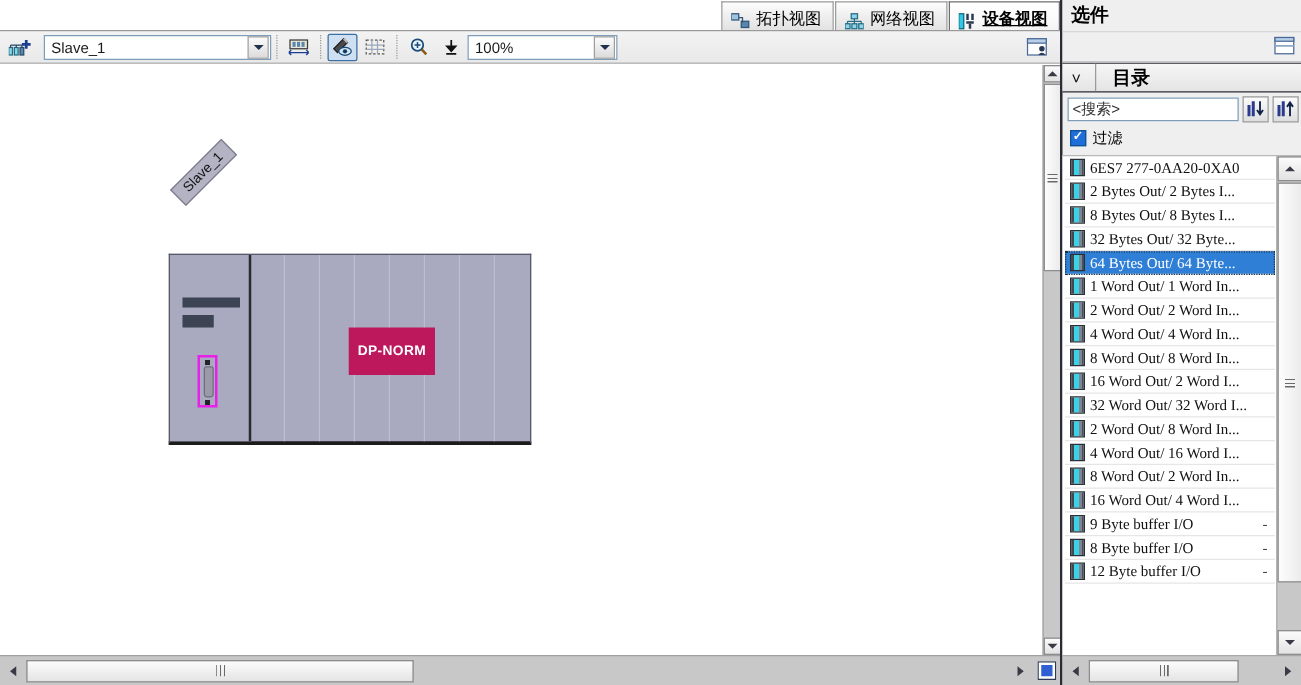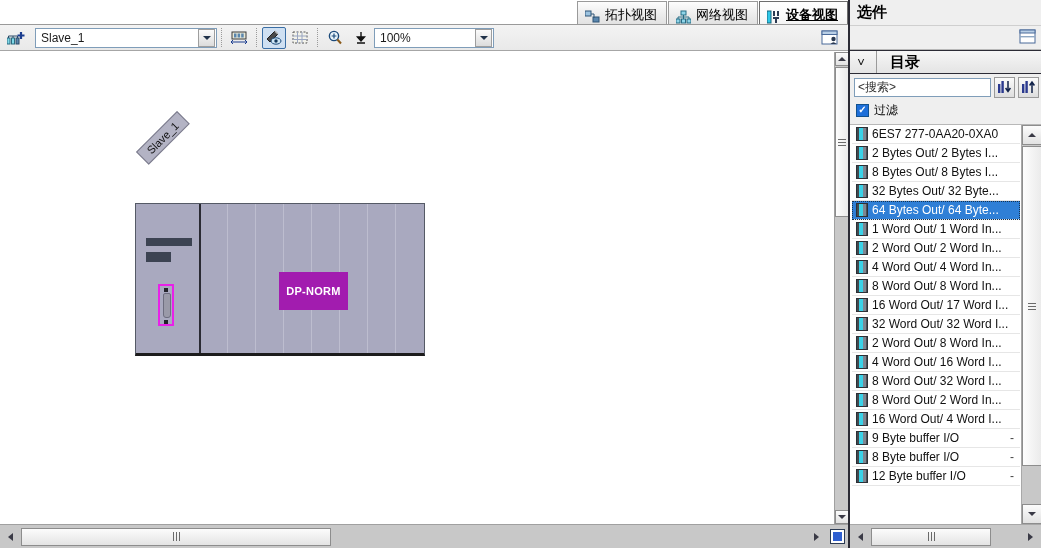--- a/index.html
+++ b/index.html
@@ -99,22 +99,22 @@
     border: 2px solid #e821e8; background: #a9a9bf;
   }
   .port-body {
     position: absolute; left: 3px; top: 7px; width: 8px; height: 25px;
     background: #9a9aa8; border: 1px solid #6e6e80; border-radius: 2px 2px 3px 3px;
   }
   .port-screw { position: absolute; left: 4px; width: 4px; height: 4px; background: #23232b; }
   .port-screw.s1 { top: 2px; }
   .port-screw.s2 { top: 34px; }
   .dpnorm {
-    position: absolute; left: 143px; top: 68px; width: 69px; height: 38px;
-    background: #a21caf;
+    position: absolute; left: 143px; top: 58px; width: 69px; height: 38px;
+    background: #be185d;
     display: flex; align-items: center; justify-content: center;
     color: #ffffff; font-size: 11px; font-weight: bold; letter-spacing: .3px;
   }
   .rack-label {
     position: absolute; left: 136px; top: 100px;
     transform: rotate(-45deg); transform-origin: 0 0;
     background: #b3b3c4; border: 1px solid #7b7b8c;
     padding: 2px 8px; font-size: 11px; color: #111;
     white-space: nowrap;
   }
@@ -210,20 +210,21 @@
   }
   .cat-list {
     position: absolute; left: 2px; top: 0; right: 21px; bottom: 0;
     overflow: hidden;
   }
   .cat-item {
     height: 19px; display: flex; align-items: center; gap: 4px;
     padding-left: 4px; font-size: 12px; color: #111;
     border-bottom: 1px solid #e6e6e6;
     white-space: nowrap;
+    font-family: Liberation Serif, serif;
   }
   .cat-item.selected {
     background: #2f7fd6; color: #ffffff; outline: 1px dotted #17324d; outline-offset: -1px;
   }
   .modico {
     width: 12px; height: 14px; flex: 0 0 12px;
     background: linear-gradient(to right,#44494f 0 2px,#3ad2e8 2px 6px,#7e8691 6px 9px,#4a5058 9px 12px);
     border: 1px solid #2b3036;
   }
   .cat-text { overflow: hidden; text-overflow: ellipsis; flex: 1; }
@@ -528,41 +529,36 @@
             <span class="cat-text">4 Word Out/ 4 Word In...</span>
             <span class="cat-dash"></span>
           </div>
           <div class="cat-item">
             <span class="modico"></span>
             <span class="cat-text">8 Word Out/ 8 Word In...</span>
             <span class="cat-dash"></span>
           </div>
           <div class="cat-item">
             <span class="modico"></span>
-            <span class="cat-text">16 Word Out/ 17 Word I...</span>
+            <span class="cat-text">16 Word Out/ 2 Word I...</span>
             <span class="cat-dash"></span>
           </div>
           <div class="cat-item">
             <span class="modico"></span>
             <span class="cat-text">32 Word Out/ 32 Word I...</span>
             <span class="cat-dash"></span>
           </div>
           <div class="cat-item">
             <span class="modico"></span>
             <span class="cat-text">2 Word Out/ 8 Word In...</span>
             <span class="cat-dash"></span>
           </div>
           <div class="cat-item">
             <span class="modico"></span>
             <span class="cat-text">4 Word Out/ 16 Word I...</span>
-            <span class="cat-dash"></span>
-          </div>
-          <div class="cat-item">
-            <span class="modico"></span>
-            <span class="cat-text">8 Word Out/ 32 Word I...</span>
             <span class="cat-dash"></span>
           </div>
           <div class="cat-item">
             <span class="modico"></span>
             <span class="cat-text">8 Word Out/ 2 Word In...</span>
             <span class="cat-dash"></span>
           </div>
           <div class="cat-item">
             <span class="modico"></span>
             <span class="cat-text">16 Word Out/ 4 Word I...</span>

